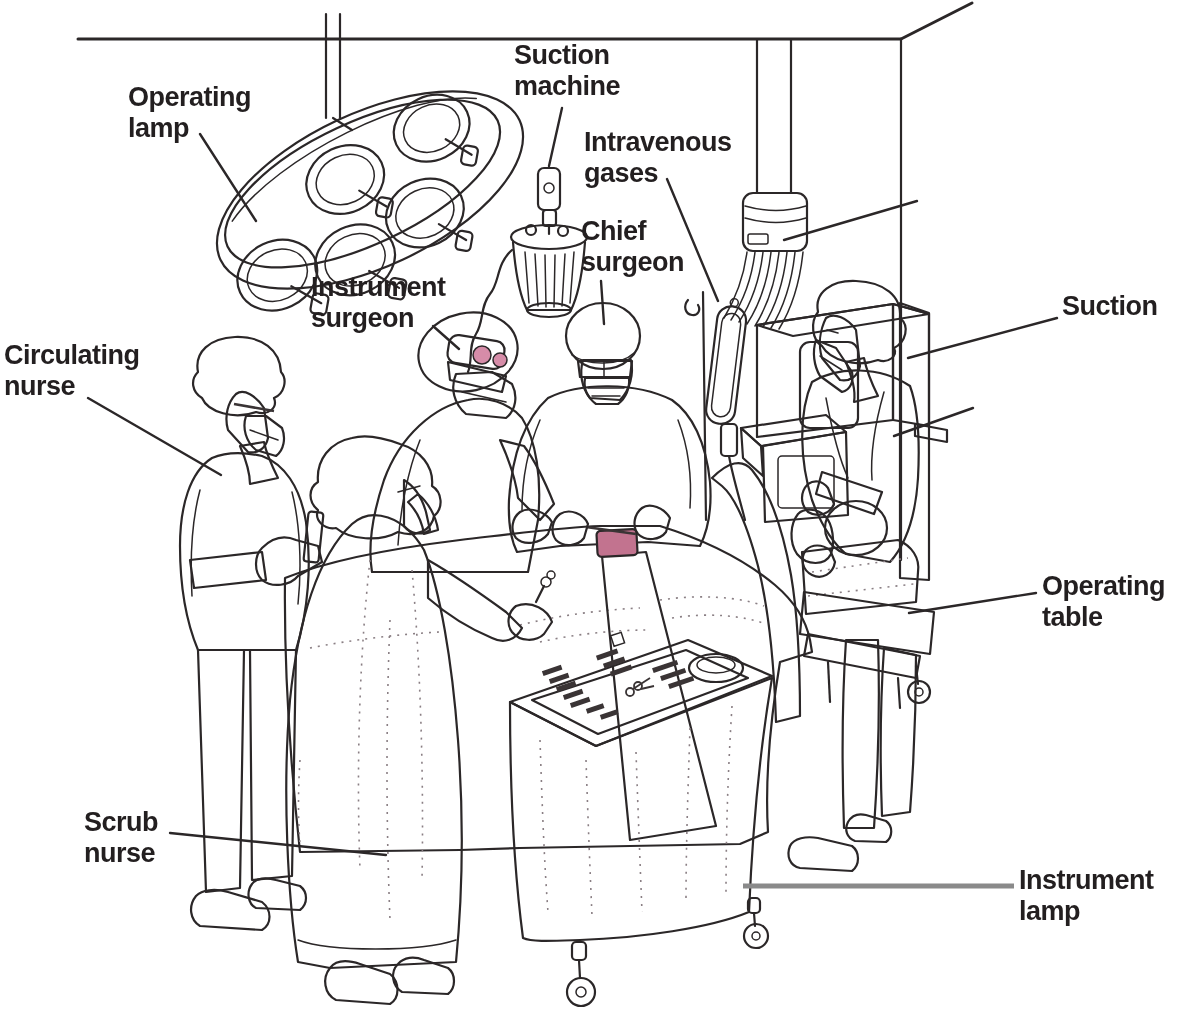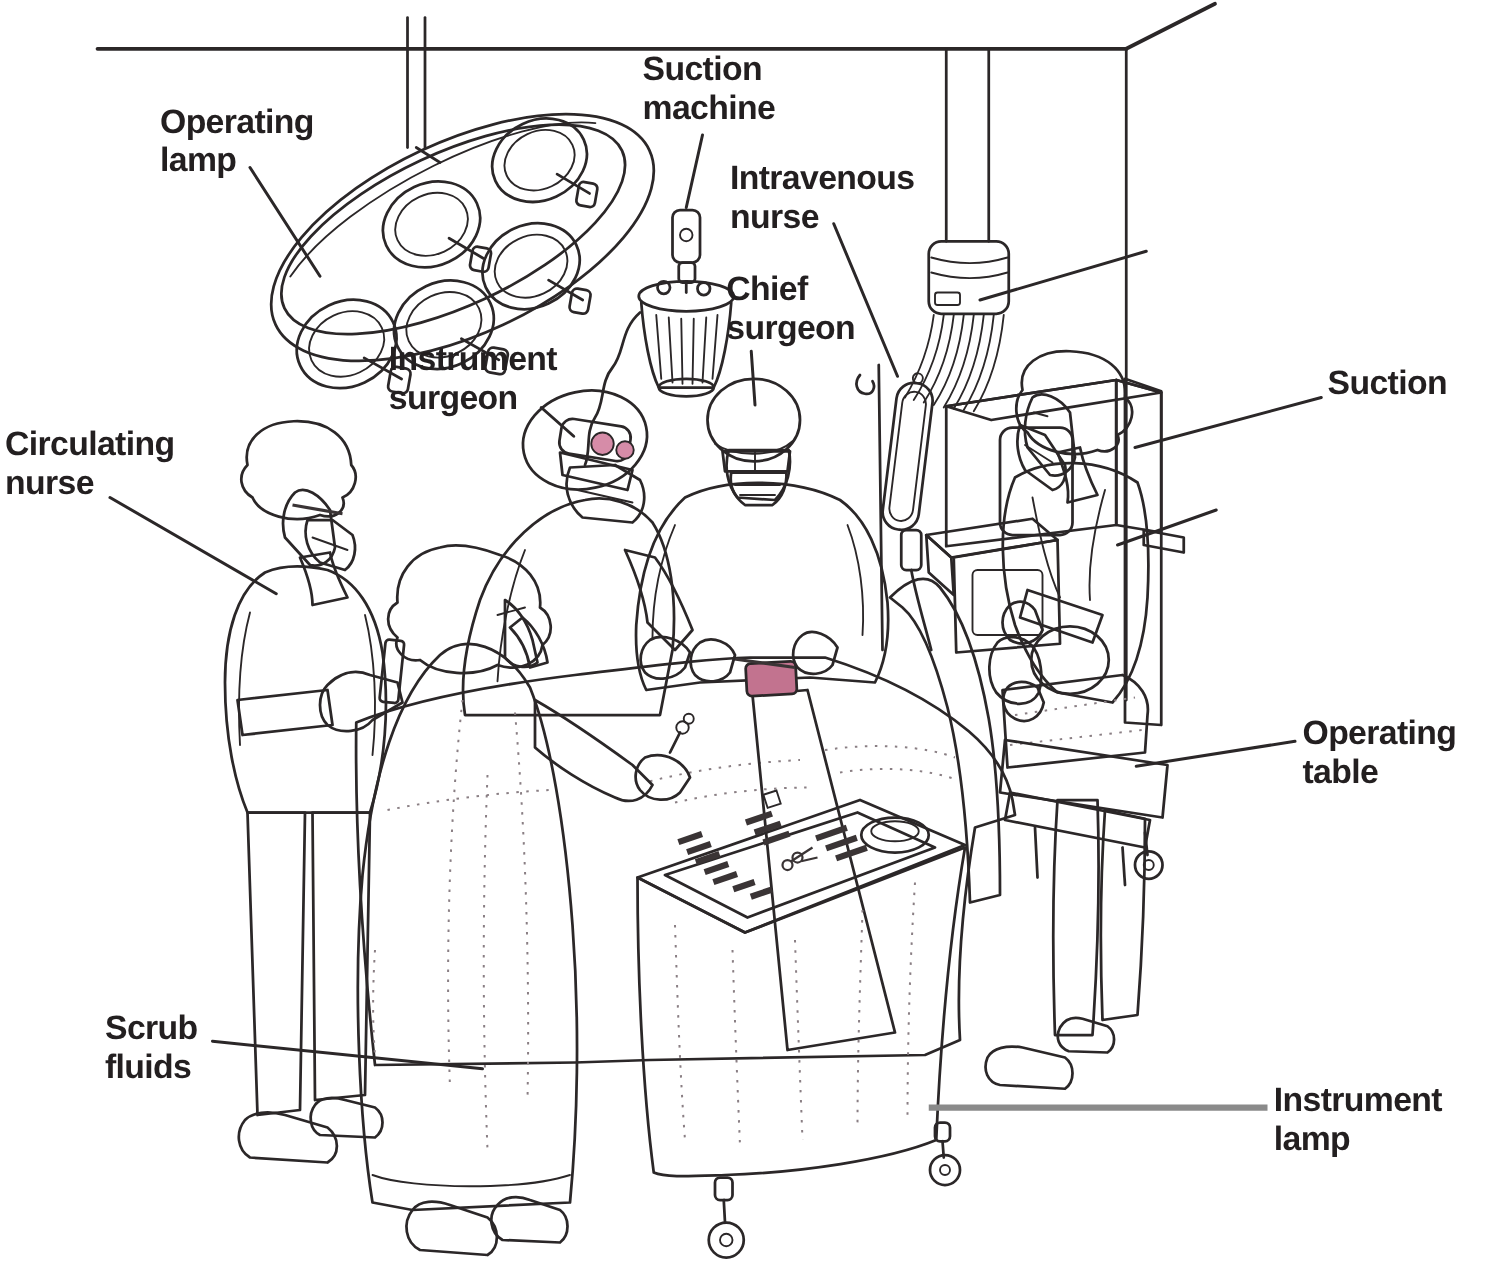--- a/index.html
+++ b/index.html
@@ -322,27 +322,27 @@
     <line class="leader" x1="170" y1="833" x2="386" y2="855"></line>
     <line x1="743" y1="886" x2="1014" y2="886" stroke="#8a8a8a" stroke-width="5"></line>
   </g>
 </svg>
 
   <div class="label" style="left:128px;top:82px">Operating
 lamp</div>
   <div class="label" style="left:514px;top:40px">Suction
 machine</div>
   <div class="label" style="left:584px;top:127px">Intravenous
-nurse</div>
+gases</div>
   <div class="label" style="left:581px;top:216px">Chief
 surgeon</div>
   <div class="label" style="left:311px;top:272px">Instrument
 surgeon</div>
   <div class="label" style="left:1062px;top:291px">Suction</div>
   <div class="label" style="left:4px;top:340px">Circulating
 nurse</div>
   <div class="label" style="left:1042px;top:571px">Operating
 table</div>
   <div class="label" style="left:84px;top:807px">Scrub
-fluids</div>
+nurse</div>
   <div class="label" style="left:1019px;top:865px">Instrument
 lamp</div>
 </div>
 
 </body></html>

